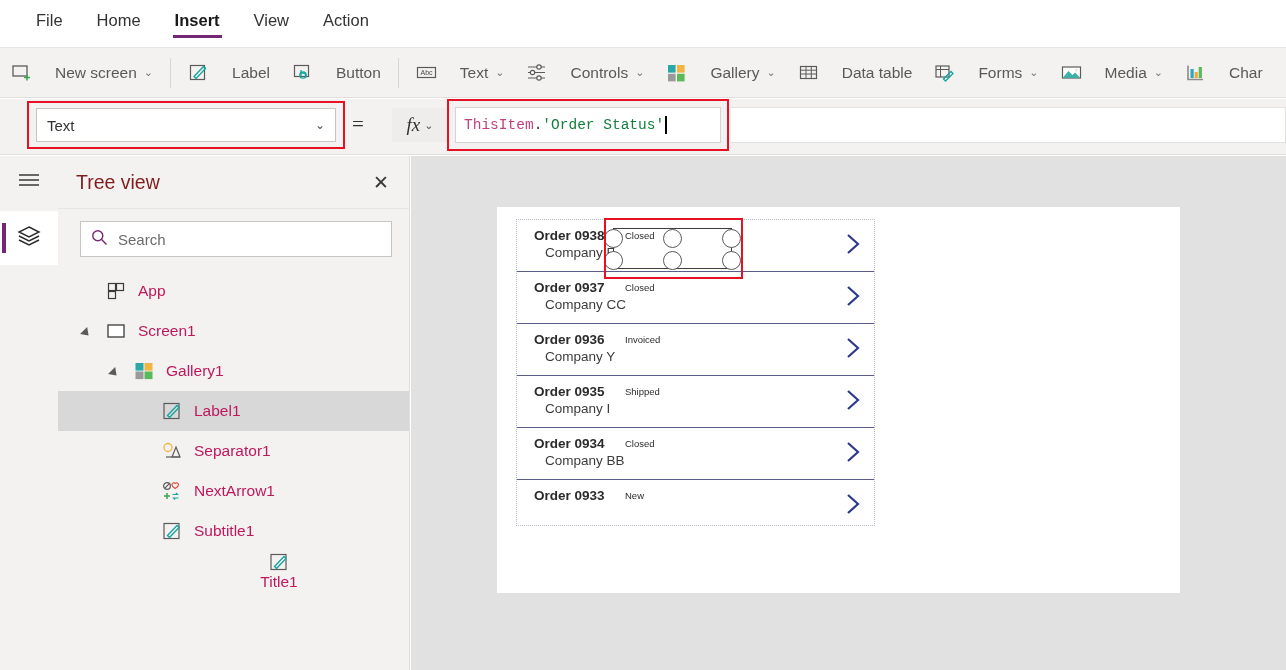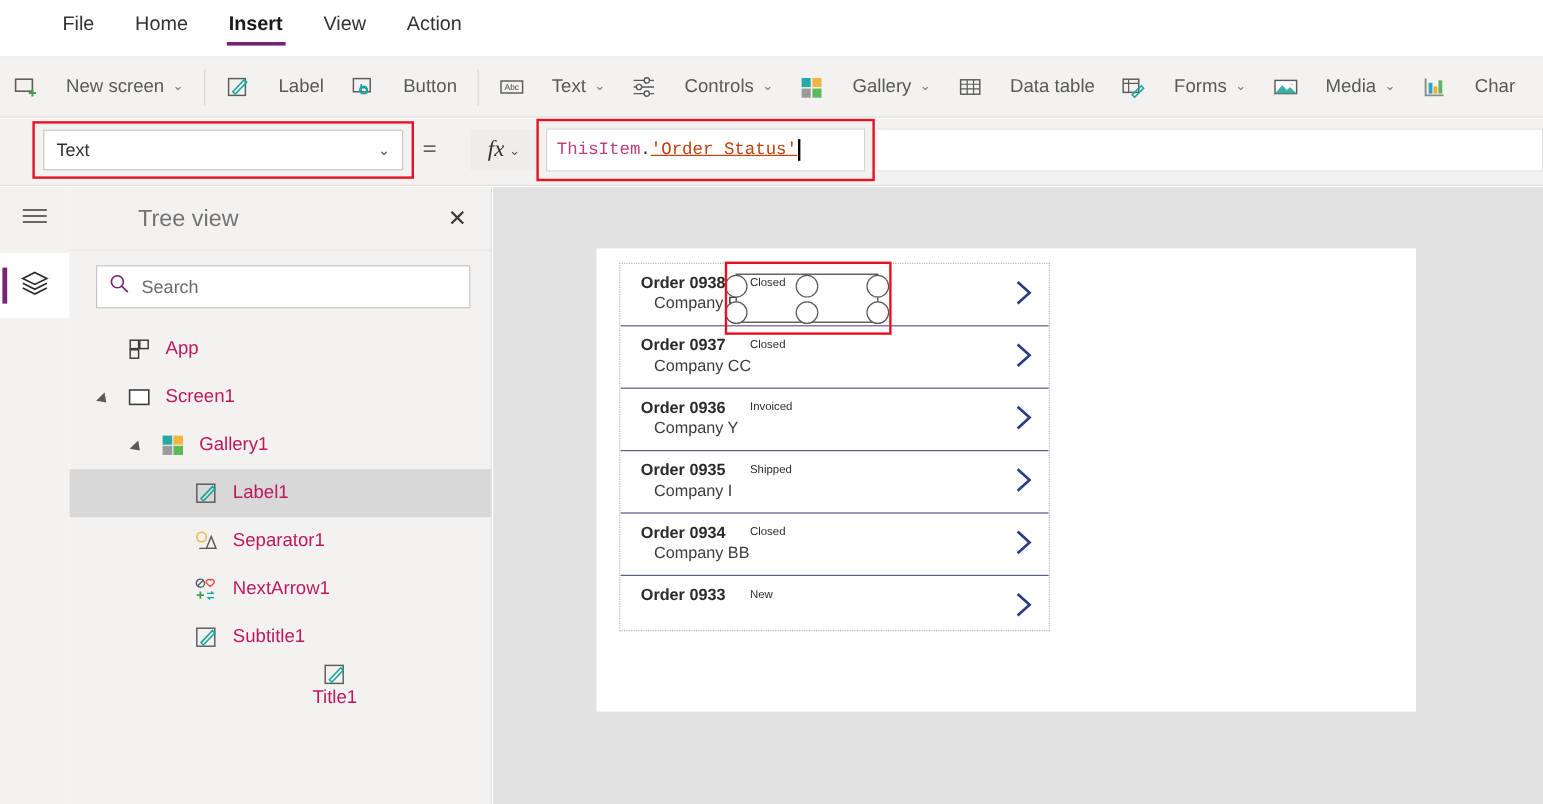--- a/index.html
+++ b/index.html
@@ -20,21 +20,21 @@
   }
 
   
   .menubar {
     position: absolute;
     top: 0; left: 0;
     width: 1286px; height: 48px;
     background: #ffffff;
     display: flex;
     align-items: center;
-    padding-left: 50px;
+    padding-left: 34px;
     border-bottom: 1px solid #e6e6e6;
   }
   .menu-item {
     font-size: 16.5px;
     color: #333333;
     margin-right: 30px;
     position: relative;
     padding: 4px 2px 10px 2px;
     cursor: default;
     white-space: nowrap;
@@ -180,21 +180,21 @@
     display: flex;
     align-items: center;
     padding: 0 8px;
     font-family: "Liberation Mono", monospace;
     font-size: 14.5px;
     white-space: pre;
     overflow: hidden;
   }
   .tok-global { color: #c0407f; }
   .tok-punct  { color: #333333; }
-  .tok-str    { color: #c2410c; text-decoration: underline; }
+  .tok-str    { color: #15803d; }
   .caret {
     display: inline-block;
     width: 1.5px;
     height: 18px;
     background: #000000;
     margin-left: 1px;
     vertical-align: middle;
   }
   .formula-rest {
     position: absolute;
@@ -245,22 +245,21 @@
   .tree-header {
     position: relative;
     height: 53px;
     display: flex;
     align-items: center;
     padding: 0 14px 0 18px;
     border-bottom: 1px solid #e6e5e4;
   }
   .tree-title {
     font-size: 19.5px;
-    color: #737373;
-    margin-left: 39px;
+    color: #7f1d1d;
   }
   .tree-close {
     margin-left: auto;
     font-size: 19px;
     color: #3b3a39;
     cursor: default;
     line-height: 1;
     padding: 4px 6px;
   }
   .search-wrap {

